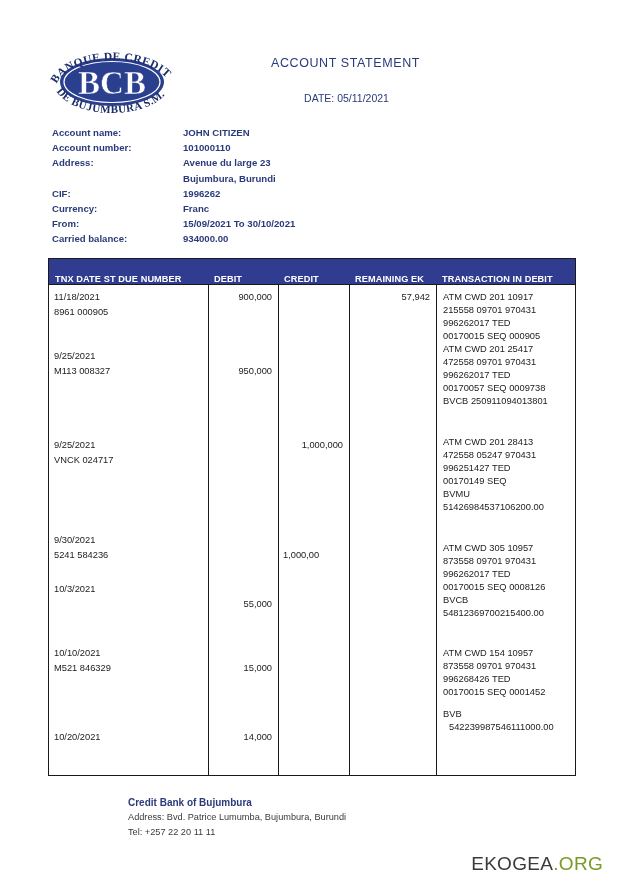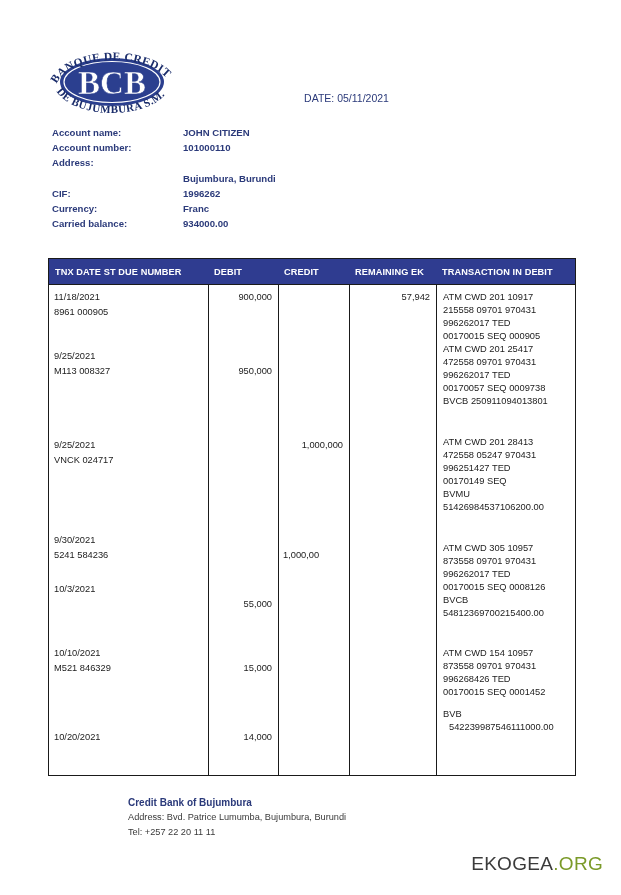--- a/index.html
+++ b/index.html
@@ -92,21 +92,21 @@
     border: 1px solid #1a1a1a;
     box-sizing: border-box;
   }
   .thead {
     display: flex;
     background: #2f3c90;
     color: #ffffff;
     font-size: 9.2px;
     font-weight: bold;
     height: 25px;
-    align-items: center;
+    align-items: flex-end;
     letter-spacing: 0.1px;
   }
   .thead .cell {
     padding: 0 6px;
     box-sizing: border-box;
     border-right: 1px solid #2f3c90;
     white-space: nowrap;
     overflow: hidden;
   }
   .thead .cell:last-child { border-right: none; }
@@ -226,45 +226,51 @@
       </defs>
       <text font-family="'Liberation Serif', serif" font-size="11.5" font-weight="bold" fill="#1b2d6b" letter-spacing="0.4">
         <textPath href="#arcTop" startOffset="50%" text-anchor="middle">BANQUE DE CREDIT</textPath>
       </text>
       <text font-family="'Liberation Serif', serif" font-size="11" font-weight="bold" fill="#1b2d6b" letter-spacing="0.4">
         <textPath href="#arcBot" startOffset="50%" text-anchor="middle">DE BUJUMBURA S.M.</textPath>
       </text>
     </svg>
   </div>
 
+  <div class="doc-title">ACCOUNT STATEMENT</div>
   <div class="doc-date">DATE: 05/11/2021</div>
 
   <div class="info">
     <div class="info-row">
       <div class="info-label">Account name:</div>
       <div class="info-value">JOHN CITIZEN</div>
     </div>
     <div class="info-row">
       <div class="info-label">Account number:</div>
       <div class="info-value">101000110</div>
     </div>
     <div class="info-row">
       <div class="info-label">Address:</div>
+      <div class="info-value">Avenue du large 23</div>
     </div>
     <div class="info-row">
       <div class="info-label"></div>
       <div class="info-value">Bujumbura, Burundi</div>
     </div>
     <div class="info-row">
       <div class="info-label">CIF:</div>
       <div class="info-value">1996262</div>
     </div>
     <div class="info-row">
       <div class="info-label">Currency:</div>
       <div class="info-value">Franc</div>
+    </div>
+    <div class="info-row">
+      <div class="info-label">From:</div>
+      <div class="info-value">15/09/2021 To 30/10/2021</div>
     </div>
     <div class="info-row">
       <div class="info-label">Carried balance:</div>
       <div class="info-value">934000.00</div>
     </div>
   </div>
 
   <div class="table">
     <div class="thead">
       <div class="cell c-tnx">TNX DATE ST DUE NUMBER</div>

